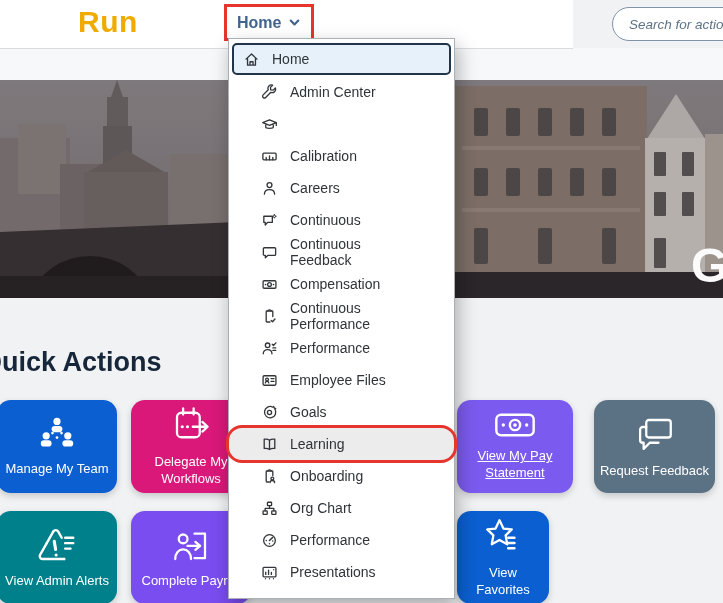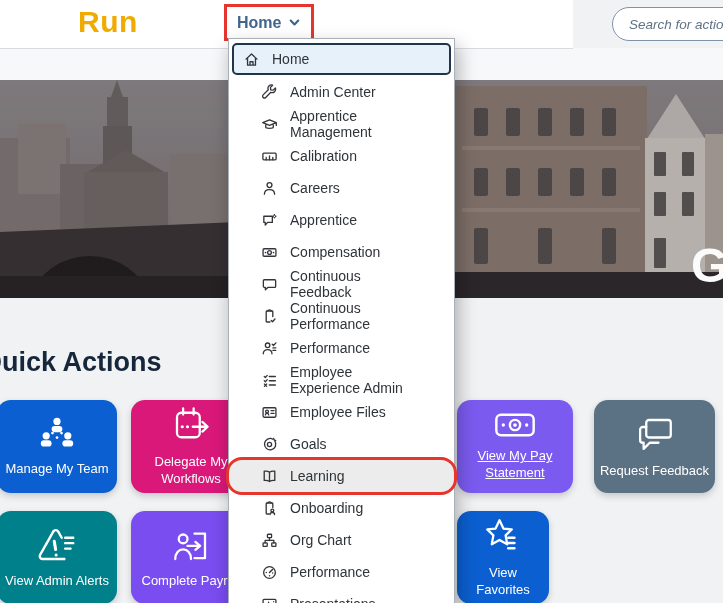--- a/index.html
+++ b/index.html
@@ -223,21 +223,20 @@
       <svg class="ic" width="17" height="17" viewBox="0 0 18 18">
           <path d="M15.2 4.2 a3.6 3.6 0 0 1 -4.8 4.6 L5 14.2 a1.9 1.9 0 0 1 -2.7 -2.7 L7.7 6.1 a3.6 3.6 0 0 1 4.6 -4.8 L10 3.6 l.3 2.6 2.6 .3 Z"></path>
         </svg>
       <span>Admin Center</span>
     </div>
 
     <div class="mi">
       <svg class="ic" width="17" height="17" viewBox="0 0 18 18">
           <path d="M1.8 7 L9 4 L16.2 7 L9 10 Z M5 8.6 V12 c0 1.4 8 1.4 8 0 V8.6 M16.2 7 v3"></path>
         </svg>
-      <span>Apprentice Management</span>
     </div>
 
     <div class="mi">
       <svg class="ic" width="17" height="17" viewBox="0 0 18 18">
           <rect x="2" y="5.5" width="14" height="7" rx="1"></rect>
           <path d="M5.5 12.5 V10 M9 12.5 V8.5 M12.5 12.5 V10"></path>
         </svg>
       <span>Calibration</span>
     </div>
 
@@ -247,63 +246,57 @@
           <path d="M3.6 15 c0 -3.2 2.4 -4.9 5.4 -4.9 s5.4 1.7 5.4 4.9"></path>
         </svg>
       <span>Careers</span>
     </div>
 
     <div class="mi">
       <svg class="ic" width="17" height="17" viewBox="0 0 18 18">
           <path d="M3 4.5 h9 v6.5 h-5 L4.5 13.8 V11 H3 Z"></path>
           <path d="M14.2 2.6 l.6 1.4 1.4 .6 -1.4 .6 -.6 1.4 -.6 -1.4 -1.4 -.6 1.4 -.6 Z" style="stroke-width:1"></path>
         </svg>
-      <span>Apprentice</span>
+      <span>Continuous</span>
+    </div>
+
+    <div class="mi">
+      <svg class="ic" width="17" height="17" viewBox="0 0 18 18">
+          <path d="M3.5 4 h11 a1 1 0 0 1 1 1 v6 a1 1 0 0 1 -1 1 h-7 L4.6 14.6 V12 h-1.1 a1 1 0 0 1 -1 -1 V5 a1 1 0 0 1 1 -1 Z"></path>
+        </svg>
+      <span>Continuous Feedback</span>
     </div>
 
     <div class="mi">
       <svg class="ic" width="17" height="17" viewBox="0 0 18 18">
           <rect x="2.2" y="5" width="13.6" height="8" rx="1.2"></rect>
           <circle cx="9" cy="9" r="2"></circle>
           <path d="M4.8 9 h.01 M13.2 9 h.01" style="stroke-width:1.8"></path>
         </svg>
       <span>Compensation</span>
     </div>
 
     <div class="mi">
       <svg class="ic" width="17" height="17" viewBox="0 0 18 18">
-          <path d="M3.5 4 h11 a1 1 0 0 1 1 1 v6 a1 1 0 0 1 -1 1 h-7 L4.6 14.6 V12 h-1.1 a1 1 0 0 1 -1 -1 V5 a1 1 0 0 1 1 -1 Z"></path>
-        </svg>
-      <span>Continuous Feedback</span>
-    </div>
-
-    <div class="mi">
-      <svg class="ic" width="17" height="17" viewBox="0 0 18 18">
           <path d="M12.5 9 V4 a.8 .8 0 0 0 -.8 -.8 H6.3 a.8 .8 0 0 0 -.8 .8 v10 a.8 .8 0 0 0 .8 .8 h3.2"></path>
           <path d="M7.2 3.2 a1.8 1.3 0 0 1 3.6 0"></path>
           <path d="M10.8 13.2 l1.4 1.4 2.6 -3"></path>
         </svg>
       <span>Continuous Performance</span>
     </div>
 
     <div class="mi">
       <svg class="ic" width="17" height="17" viewBox="0 0 18 18">
           <circle cx="7" cy="5.6" r="2.4"></circle>
           <path d="M2.4 14.6 c0 -2.9 2 -4.5 4.6 -4.5 s4.6 1.6 4.6 4.5"></path>
           <path d="M11.8 4.4 l1.4 1.4 2.6 -2.8 M12.6 8.4 h3 M12.6 11 h3"></path>
         </svg>
       <span>Performance</span>
     </div>
 
-    <div class="mi">
-      <svg class="ic" width="17" height="17" viewBox="0 0 18 18">
-          <path d="M3.4 4.6 l1.2 1.2 2 -2.2 M8.8 4.8 h6.4 M3.4 9.1 l1.2 1.2 2 -2.2 M8.8 9.3 h6.4 M3.6 12.8 l2.4 2.4 M6 12.8 l-2.4 2.4 M8.8 13.8 h6.4"></path>
-        </svg>
-      <span>Employee Experience Admin</span>
-    </div>
 
     <div class="mi">
       <svg class="ic" width="17" height="17" viewBox="0 0 18 18">
           <rect x="2.2" y="4" width="13.6" height="10" rx="1.2"></rect>
           <circle cx="6.4" cy="8" r="1.5"></circle>
           <path d="M4.6 11.6 c0 -1.1 .9 -1.7 1.8 -1.7 s1.8 .6 1.8 1.7 M10.6 7 h3.2 M10.6 10 h3.2"></path>
         </svg>
       <span>Employee Files</span>
     </div>
 

